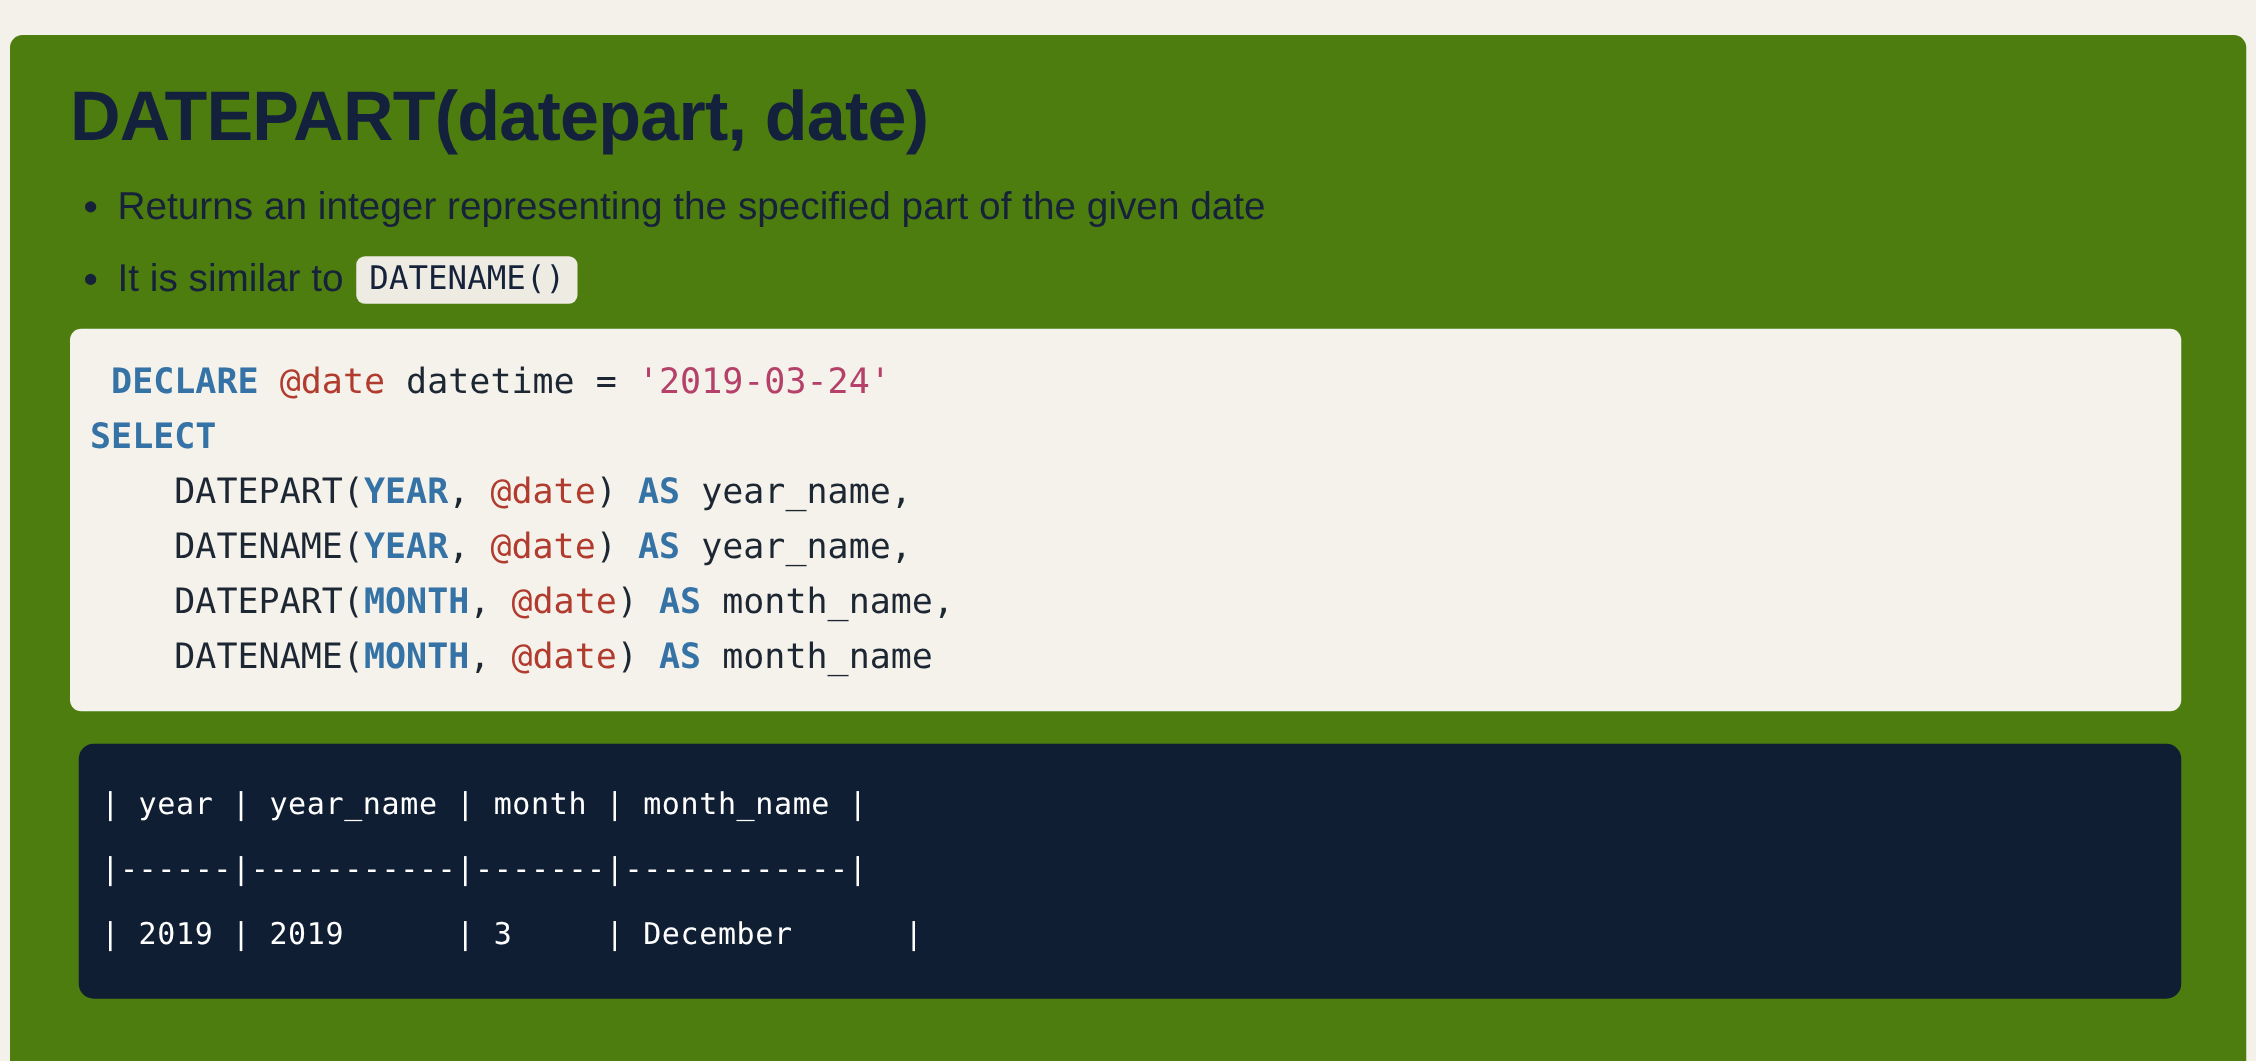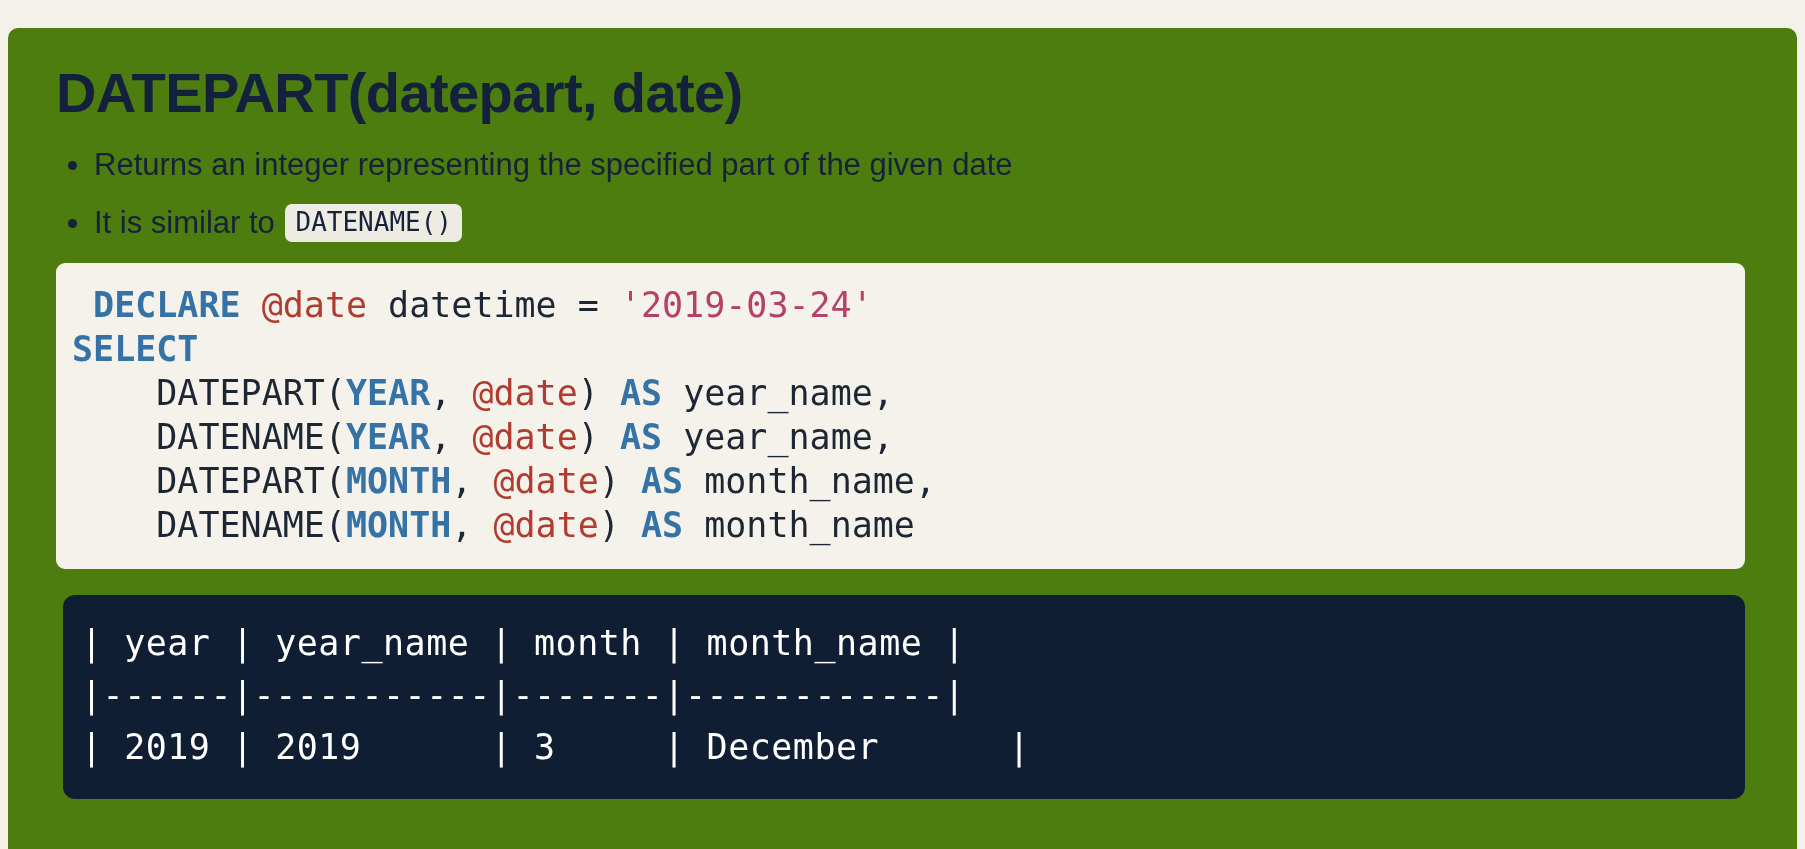--- a/index.html
+++ b/index.html
@@ -93,21 +93,21 @@
     position: relative;
     left: 48px;
     width: 1689px;
     box-sizing: border-box;
     background: #f4f2ea;
     border-radius: 9px;
     padding: 20px 0 22px 0;
   }
   .code-line {
     font-family: "DejaVu Sans Mono", "Liberation Mono", monospace;
-    font-size: 35px;
+    font-size: 28px;
     line-height: 44px;
     color: #1d2733;
     white-space: pre;
     padding-left: 16px;
   }
   .tok-kw      { color: #3572a5; font-weight: 700; }
   .tok-var     { color: #b03b2e; }
   .tok-str     { color: #b5416a; }
   .tok-plain   { color: #1d2733; }
 
@@ -117,21 +117,21 @@
     position: relative;
     left: 55px;
     width: 1682px;
     box-sizing: border-box;
     background: #101e33;
     border-radius: 12px;
     padding: 22px 0 26px 0;
   }
   .output-line {
     font-family: "DejaVu Sans Mono", "Liberation Mono", monospace;
-    font-size: 35px;
+    font-size: 24px;
     line-height: 52px;
     color: #ffffff;
     white-space: pre;
     padding-left: 18px;
     letter-spacing: 0.5px;
   }
 </style>
 </head>
 <body>
 

